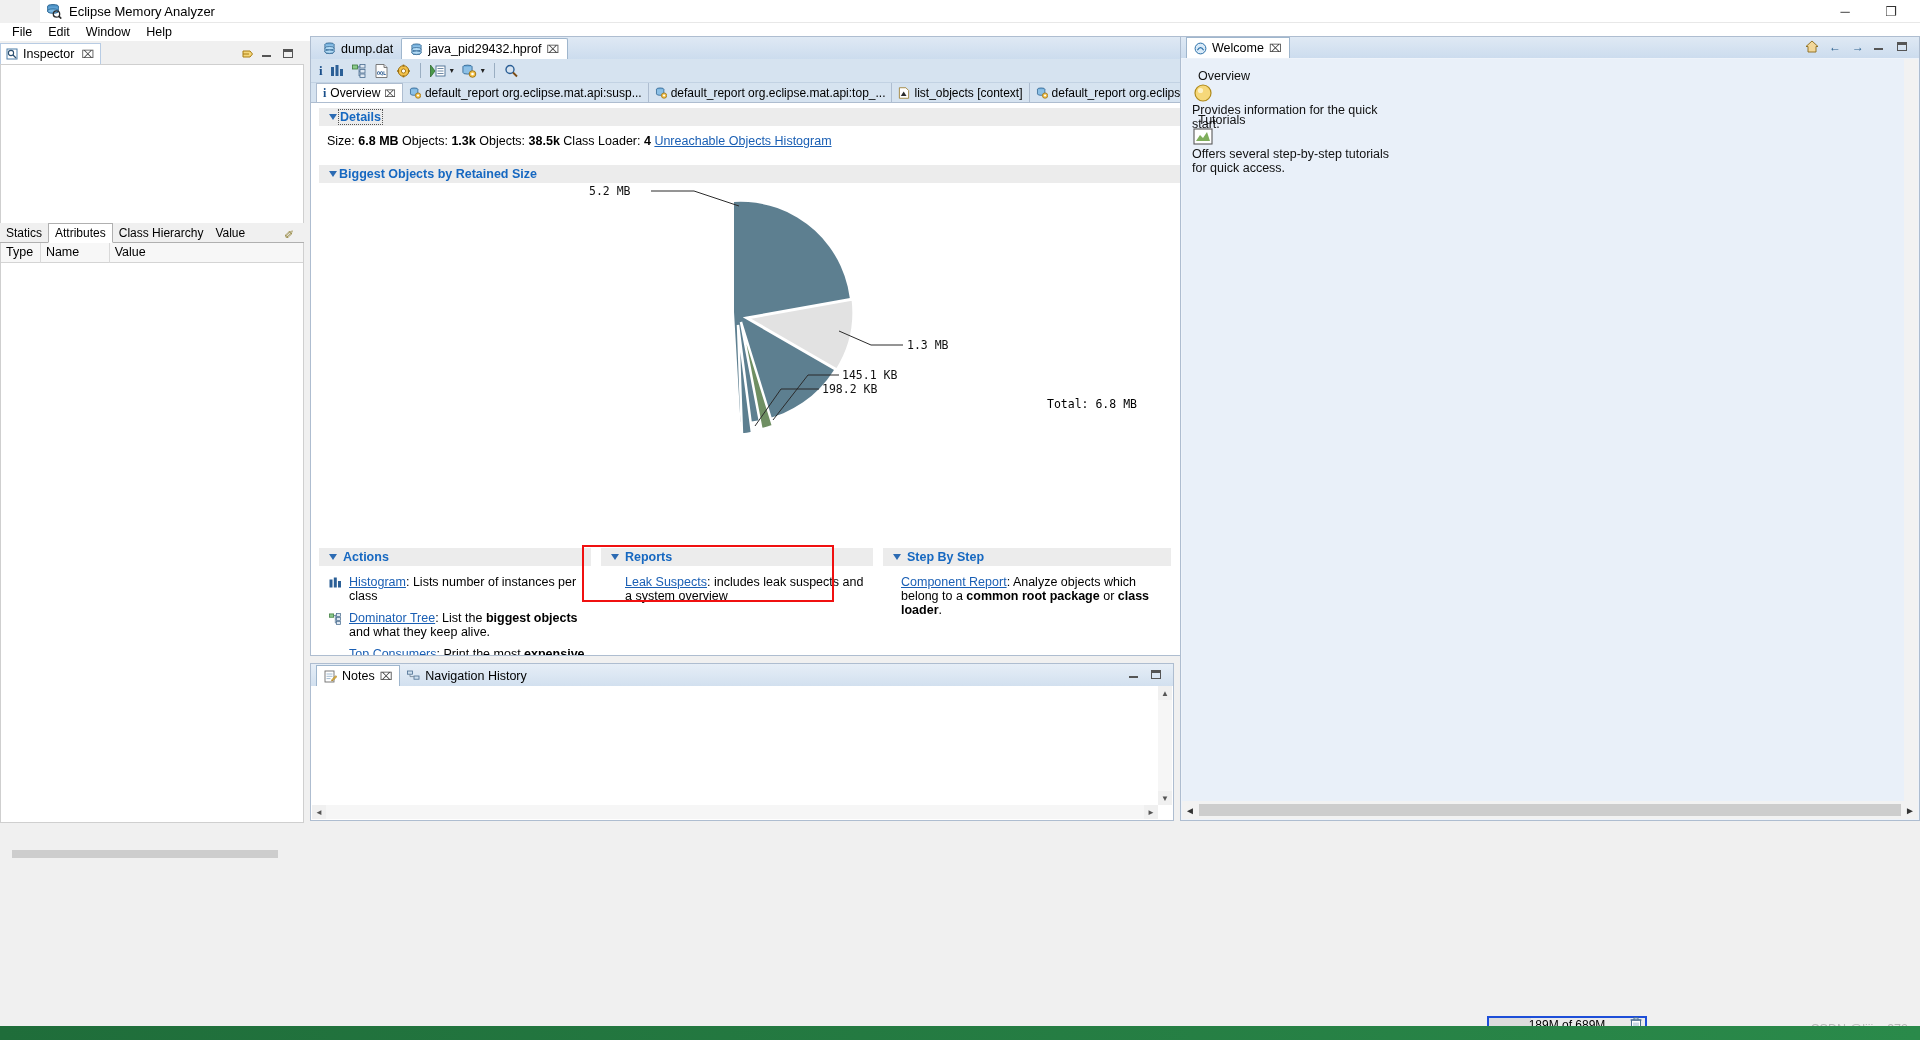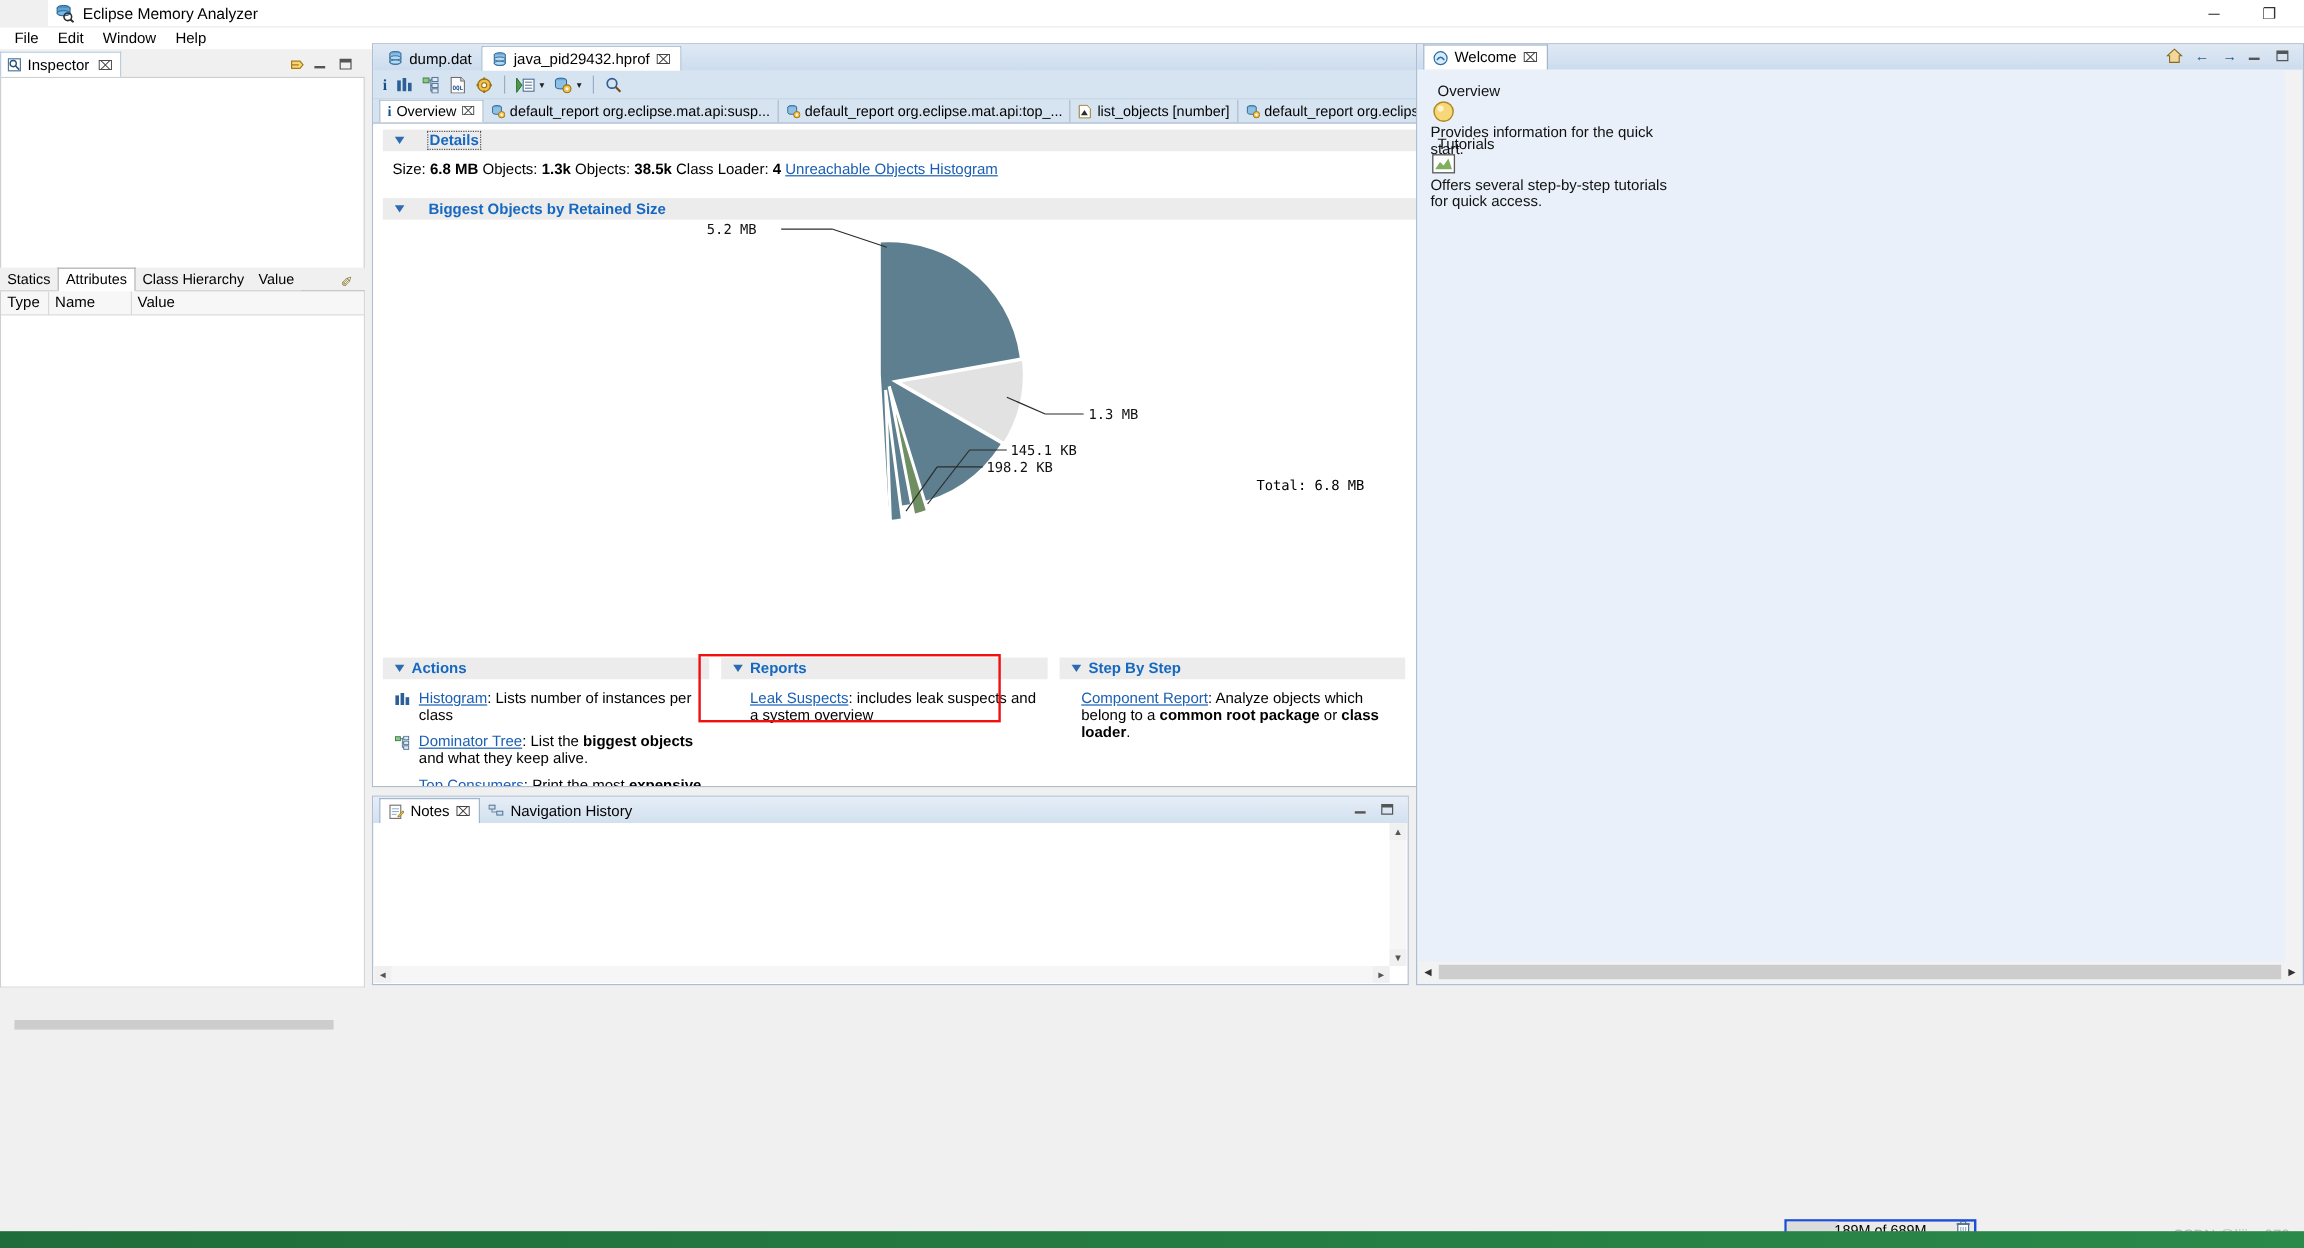--- a/index.html
+++ b/index.html
@@ -97,21 +97,21 @@
 
   .inner-tabbar { height: 20px; background: #d6e3f0; display: flex; align-items: flex-end; padding-left: 5px;
                   border-bottom: 1px solid #aebdd0; overflow: hidden; }
   .itab { display: flex; align-items: center; gap: 4px; height: 19px; padding: 0 6px;
           font-size: 12px; color: #000; white-space: nowrap; border-right: 1px solid #aebdd0; }
   .itab.active { background: #fff; border: 1px solid #aebdd0; border-bottom: none; }
 
   .overview-pane { position: absolute; left: 0; top: 67px; right: 0; bottom: 0; background: #fff; overflow: hidden; }
 
   .section-header {
-    height: 18px; background: #ececec; display: flex; align-items: center; gap: 20px;
+    height: 18px; background: #ececec; display: flex; align-items: center; gap: 2px;
     padding-left: 10px; margin: 4px 6px 0 8px;
   }
   .tri { width: 0; height: 0; border-left: 4.5px solid transparent; border-right: 4.5px solid transparent;
          border-top: 6px solid #2c6bb3; }
   .sec-title { font-size: 12.5px; font-weight: bold; color: #1668c1; }
   .sec-title.focus { outline: 1px dotted #555; padding: 0 1px; }
 
   .details-line { padding: 8px 0 0 16px; font-size: 12.5px; color: #000; }
   .details-line b { font-weight: bold; }
   .link { color: #1a5fb4; text-decoration: underline; cursor: pointer; }
@@ -403,21 +403,21 @@
         </span>
         <span>default_report   org.eclipse.mat.api:top_...</span>
       </div>
       <div class="itab">
         <span>
           <svg width="12" height="12" viewBox="0 0 13 13">
             <path d="M1.5 0.8 h7 l3 3 v8.4 h-10 z" fill="#fff" stroke="#9a7a2a" stroke-width="0.9"></path>
             <path d="M3 9.8 L6.2 5 L9.2 9.8 z" fill="#2b2b2b"></path>
           </svg>
         </span>
-        <span>list_objects [number]</span>
+        <span>list_objects [context]</span>
       </div>
       <div class="itab">
         <span>
           <svg width="12" height="12" viewBox="0 0 13 13">
             <ellipse cx="5.6" cy="2.5" rx="4" ry="1.5" fill="#6aa8d8" stroke="#2a5f8c" stroke-width="0.8"></ellipse>
             <path d="M1.6 2.5 v5 a4 1.5 0 0 0 8 0 V2.5" fill="#8cc0e6" stroke="#2a5f8c" stroke-width="0.8"></path>
             <circle cx="9.8" cy="9.3" r="2.9" fill="#f2c14a" stroke="#9a6e10" stroke-width="0.8"></circle>
             <circle cx="9.8" cy="9.3" r="1.1" fill="#fff"></circle>
           </svg>
         </span>

